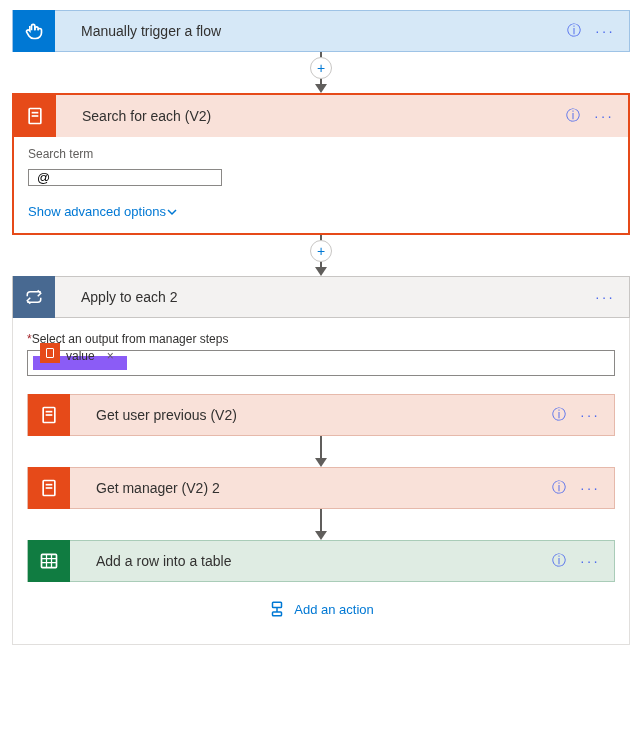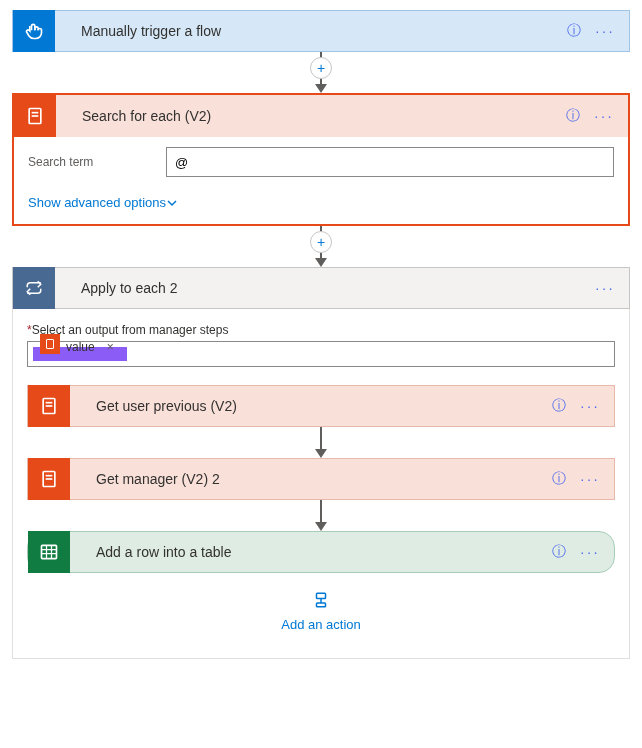--- a/index.html
+++ b/index.html
@@ -48,37 +48,37 @@
   .trigger { border-color: #9ec3e6; background: #d6e8f7; }
   .trigger .card-icon { background: #0078d4; color: #fff; }
   .trigger .card-title { background: #d6e8f7; }
 
   
   .office { border-color: #e6b9ab; background: #f9e1d9; }
   .office .card-icon { background: #e64a19; color: #fff; }
   .office .card-title { background: #f9e1d9; }
 
   
-  .excel { border-color: #a9ccb8; background: #dfece3; border-radius: 16px; }
+  .excel { border-color: #a9ccb8; background: #dfece3; }
   .excel .card-icon { background: #107c41; color: #fff; }
   .excel .card-title { background: #dfece3; }
 
   
   .loop-header { border-color: #c8c6c4; background: #f3f2f1; }
   .loop-header .card-icon { background: #486991; color: #fff; }
   .loop-header .card-title { background: #f3f2f1; }
 
   
   .expanded {
     border: 2px solid #e64a19;
     background: #fff;
   }
   .expanded .card { border: none; border-bottom: 0; }
   .exp-body { padding: 10px 14px 6px; }
-  .field-row { display: flex; align-items: center; gap: 8px; }
+  .field-row { display: flex; align-items: flex-start; gap: 8px; flex-direction: column; }
   .field-label { width: 130px; font-size: 12px; color: #605e5c; }
   .field-input {
     flex: 1;
     border: 1px solid #8a8886;
     height: 30px;
     padding: 0 8px;
     font-size: 13px;
     font-family: inherit;
   }
   .adv-link {
@@ -160,21 +160,20 @@
 
   .add-action-row {
     display: flex;
     align-items: center;
     justify-content: center;
     gap: 8px;
     color: #0078d4;
     font-size: 13px;
     padding: 18px 0 6px;
     cursor: pointer;
-    flex-direction: column;
   }
   .add-action-icon { color:#0078d4; }
 
   
   svg { display:block; }
 </style>
 </head>
 <body>
 
 <div class="card trigger">

